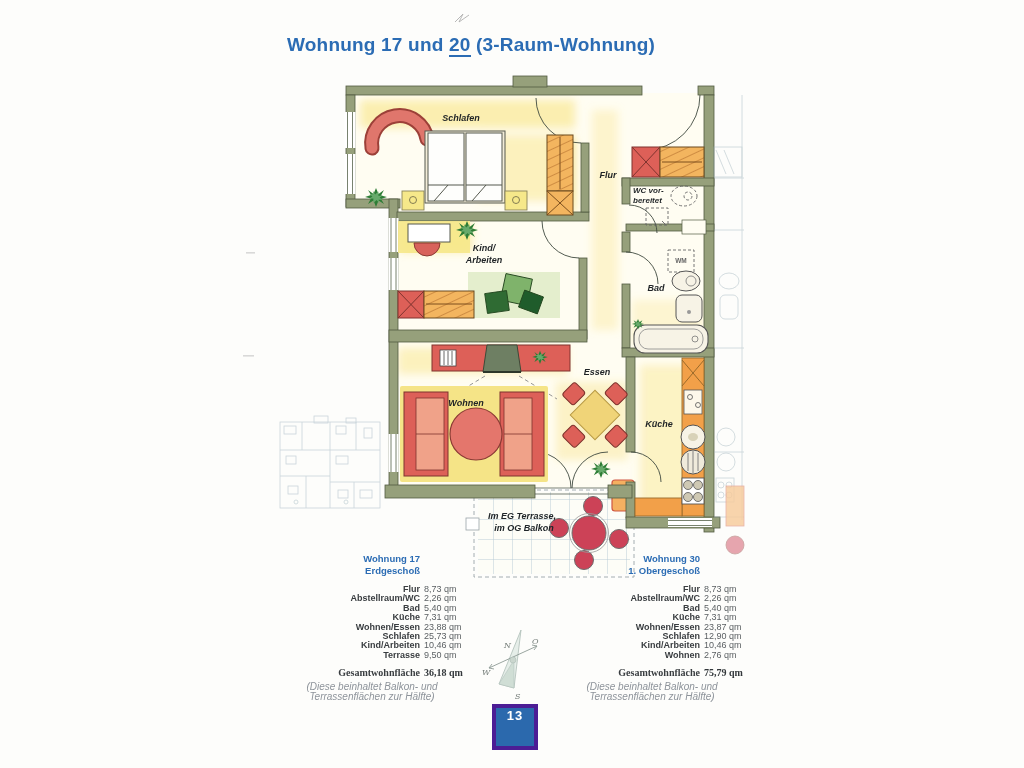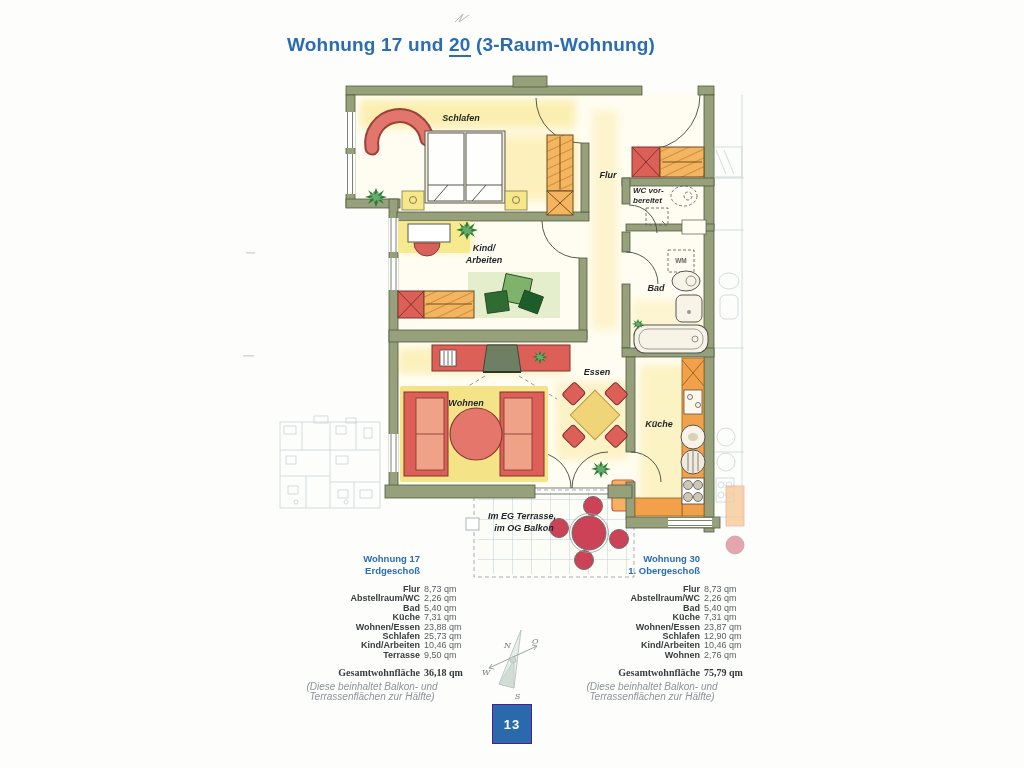--- a/index.html
+++ b/index.html
@@ -20,21 +20,21 @@
   .t-row{display:grid;grid-template-columns:104px 44px;column-gap:4px;font-size:9px;line-height:9.4px;}
   .t-label{text-align:right;font-weight:bold;color:#393d40;}
   .t-value{text-align:left;color:#5a5f62;}
   .t-total{margin-top:7px;font-size:10px;line-height:11px;font-family:Liberation Serif, serif;}
   .t-total .t-value{font-weight:bold;color:#33383b;}
   .t-foot{margin-top:4px;width:132px;margin-left:-10px;text-align:center;font-size:10px;line-height:9.6px;
           font-style:italic;color:#8d939a;}
 
   
   .page-box{position:absolute;left:492px;top:704px;width:38px;height:38px;background:#2b69ad;
-            border:1px solid #4c1d95;display:flex;align-items:center;justify-content:center;
+            border:4px solid #4c1d95;display:flex;justify-content:center;
             color:#ffffff;font-weight:bold;font-size:13px;letter-spacing:1px;}
 
   
   .rlabel{font:italic 700 9px "Liberation Sans",sans-serif;fill:#1f2326;}
   .rlabel-sm{font:italic 700 8px "Liberation Sans",sans-serif;fill:#1f2326;}
   .wm-label{font:700 6.5px "Liberation Sans",sans-serif;fill:#666;}
   .terr-label{font:italic 700 9px "Liberation Sans",sans-serif;fill:#20262a;}
   .compass-letter{font:italic 8px "DejaVu Serif",serif;fill:#44504b;}
 </style>
 </head>

